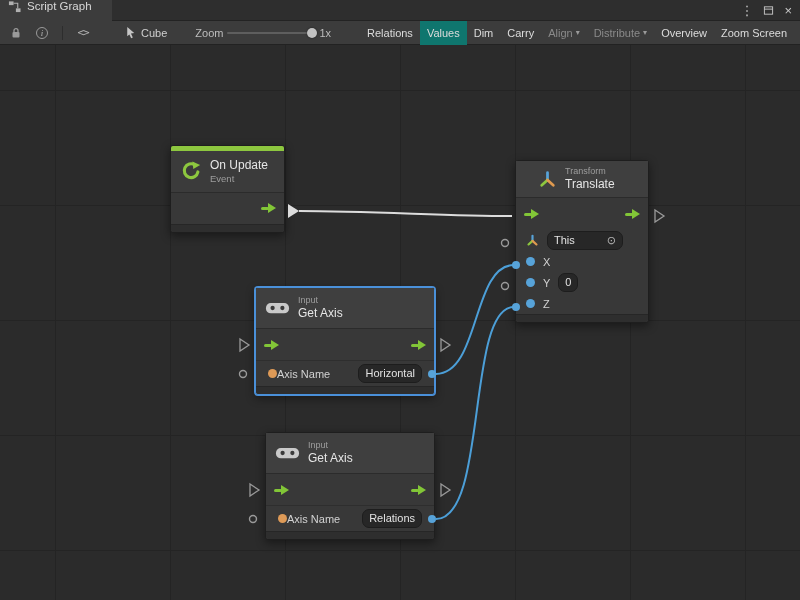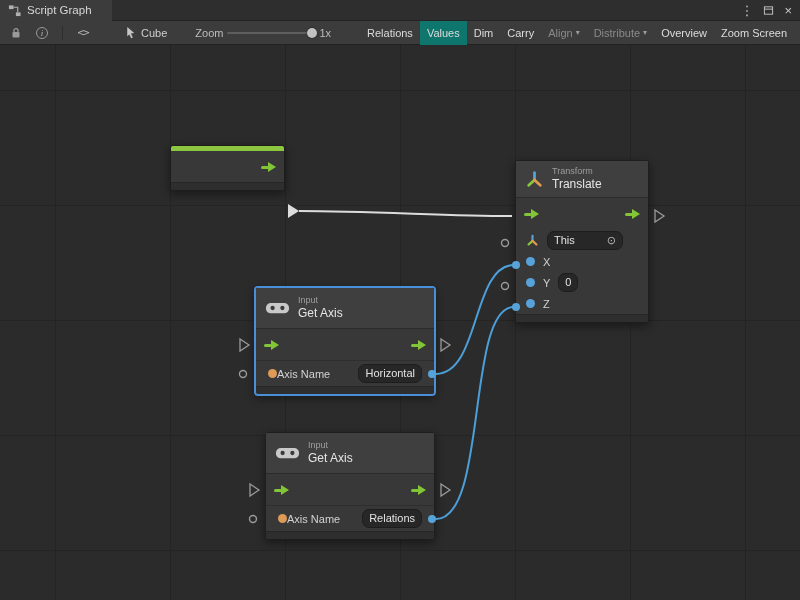--- a/index.html
+++ b/index.html
@@ -11,21 +11,21 @@
     -webkit-font-smoothing:antialiased;
   }
 
   
   .titlebar {
     position:absolute; top:0; left:0; width:800px; height:21px;
     background:#2e2e2e; display:flex; align-items:center;
     border-bottom:1px solid #232323;
   }
   .tab {
-    height:21px; display:flex; align-items:center; gap:6px;
+    height:21px; display:flex; align-items:flex-start; gap:6px;
     padding:0 20px 0 8px; background:#3c3c3c; color:#d8d8d8; font-size:11.5px;
   }
   .titlebar-right {
     margin-left:auto; display:flex; align-items:center; gap:10px;
     padding-right:8px; color:#c8c8c8; font-size:13px;
   }
   .titlebar-right .glyph { cursor:default; line-height:1; }
 
   
   .toolbar {
@@ -208,28 +208,40 @@
     <span class="tb-btn">
       <span>Zoom Screen</span>
       </span>
   </div>
 </div>
 
 <div class="canvas">
 
   <div class="node" style="left:170px; top:100px; width:115px;">
     <div class="event-strip"></div>
+    <div class="node-header" style="background:#3b3b3b;">
+      <span>
+        <svg width="22" height="22" viewBox="0 0 24 24">
+          <path d="M19.5 13 a7.5 7.5 0 1 1 -3.2 -7.6" fill="none" stroke="#8dc73f" stroke-width="3.4" stroke-linecap="round"></path>
+          <polygon points="13.5,1.5 22,5.5 14.5,9.8" fill="#8dc73f"></polygon>
+        </svg>
+      </span>
+      <div class="node-titles">
+        <span class="node-title">On Update</span>
+        <span class="node-sub">Event</span>
+      </div>
+    </div>
     <div class="row row-flow out-only">
       <span class="garrow"></span>
     </div>
     <div class="node-footer"></div>
   </div>
 
   <div class="node" style="left:515px; top:115px; width:134px;">
-    <div class="node-header" style="padding:5px 9px;">
+    <div class="node-header" style="padding:5px 22px;">
       <span>
         <svg width="19" height="19" viewBox="0 0 18 18">
           <line x1="9" y1="9.5" x2="9" y2="2.5" stroke="#57a3d9" stroke-width="2.6" stroke-linecap="round"></line>
           <line x1="9" y1="9.5" x2="3.5" y2="14.5" stroke="#8dc73f" stroke-width="2.6" stroke-linecap="round"></line>
           <line x1="9" y1="9.5" x2="14.5" y2="14.5" stroke="#e09a4f" stroke-width="2.6" stroke-linecap="round"></line>
         </svg>
       </span>
       <div class="node-titles">
         <span class="node-cat">Transform</span>
         <span class="node-title">Translate</span>

